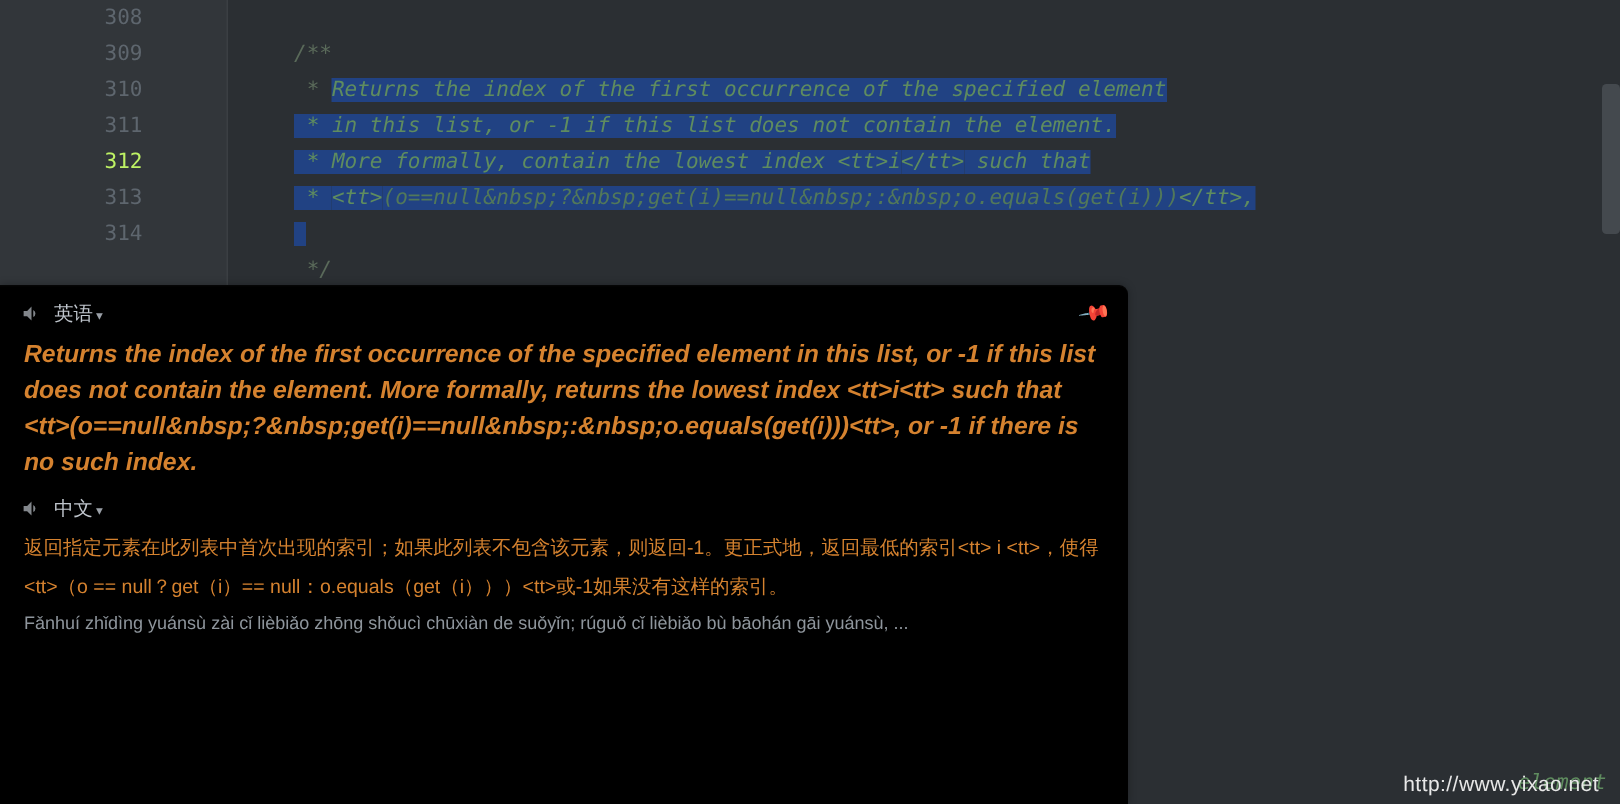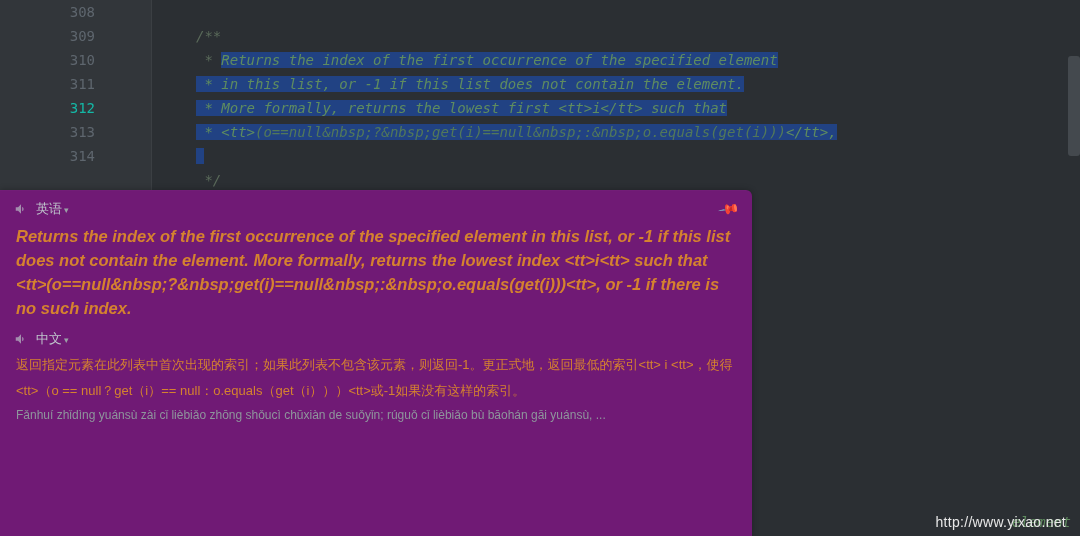--- a/index.html
+++ b/index.html
@@ -12,37 +12,37 @@
     position:absolute; left:0; top:0; width:152px; height:100%;
     background:#32363a; border-right:1px solid #3b3f43;
   }
   .gutter-line, .code-line {
     height:24px; line-height:24px; font-size:14px;
   }
   .gutter-line {
     color:#5e666e; text-align:right; padding-right:56px;
     position:relative;
   }
-  .gutter-line.current { color:#14b8a6; }
+  .gutter-line.current { color:#bef264; }
   .code {
     position:absolute; left:152px; right:0; top:0;
     padding-left: 44px;
     font-style: italic;
   }
   .code-line { white-space: pre; }
   .cmt { color:#5a6a5a; }
   .sel { background:#214283; }
   .txt { color:#5f8c5f; }
   .tag  { color:#5f8c5f; }
   .sig  { color:#52785a; }
 
   
   .popup {
     position:absolute; left:0; bottom:0; width:752px; height:346px;
-    background:#701a75;
+    background:#000000;
     box-shadow: inset 0 1px 0 rgba(255,255,255,.02), 0 0 6px rgba(0,0,0,.3);
     font-style: normal;
     border-top-right-radius:6px;
   }
   .popup .hdr {
     display:flex; align-items:center; justify-content:space-between;
     padding: 10px 14px 4px 14px; color:#aeb4bb; font-size:13px;
   }
   .hdr-left { display:flex; align-items:center; gap:8px; }
   .spk { width:14px; height:14px; opacity:.7; }
@@ -99,21 +99,21 @@
     <div class="gutter-line current">312</div>
     <div class="gutter-line">313</div>
     <div class="gutter-line">314</div>
   </div>
 
   <div class="code">
     <div class="code-line"><span class="cmt"></span></div>
     <div class="code-line"><span class="cmt">/**</span></div>
     <div class="code-line"><span class="cmt"> * </span><span class="sel txt">Returns the index of the first occurrence of the specified element</span></div>
     <div class="code-line"><span class="sel cmt"> </span><span class="sel txt">* in this list, or -1 if this list does not contain the element.</span></div>
-    <div class="code-line"><span class="sel cmt"> </span><span class="sel txt">* More formally, returns the lowest first </span><span class="sel tag">&lt;tt&gt;</span><span class="sel txt">i</span><span class="sel tag">&lt;/tt&gt;</span><span class="sel txt"> such that</span></div>
+    <div class="code-line"><span class="sel cmt"> </span><span class="sel txt">* More formally, contain the lowest index </span><span class="sel tag">&lt;tt&gt;</span><span class="sel txt">i</span><span class="sel tag">&lt;/tt&gt;</span><span class="sel txt"> such that</span></div>
     <div class="code-line"><span class="sel cmt"> </span><span class="sel txt">* </span><span class="sel tag">&lt;tt&gt;</span><span class="sel sig">(o==null&amp;nbsp;?&amp;nbsp;get(i)==null&amp;nbsp;:&amp;nbsp;o.equals(get(i)))</span><span class="sel tag">&lt;/tt&gt;</span><span class="sel txt">,</span></div>
     <div class="code-line"><span class="sel cmt"> </span></div>
     <div class="code-line"><span class="cmt"> */</span></div>
   </div>
 
   <div class="sel-caret"></div>
   <div class="vscroll"></div>
 
   <div class="popup">
      <div class="hdr">

